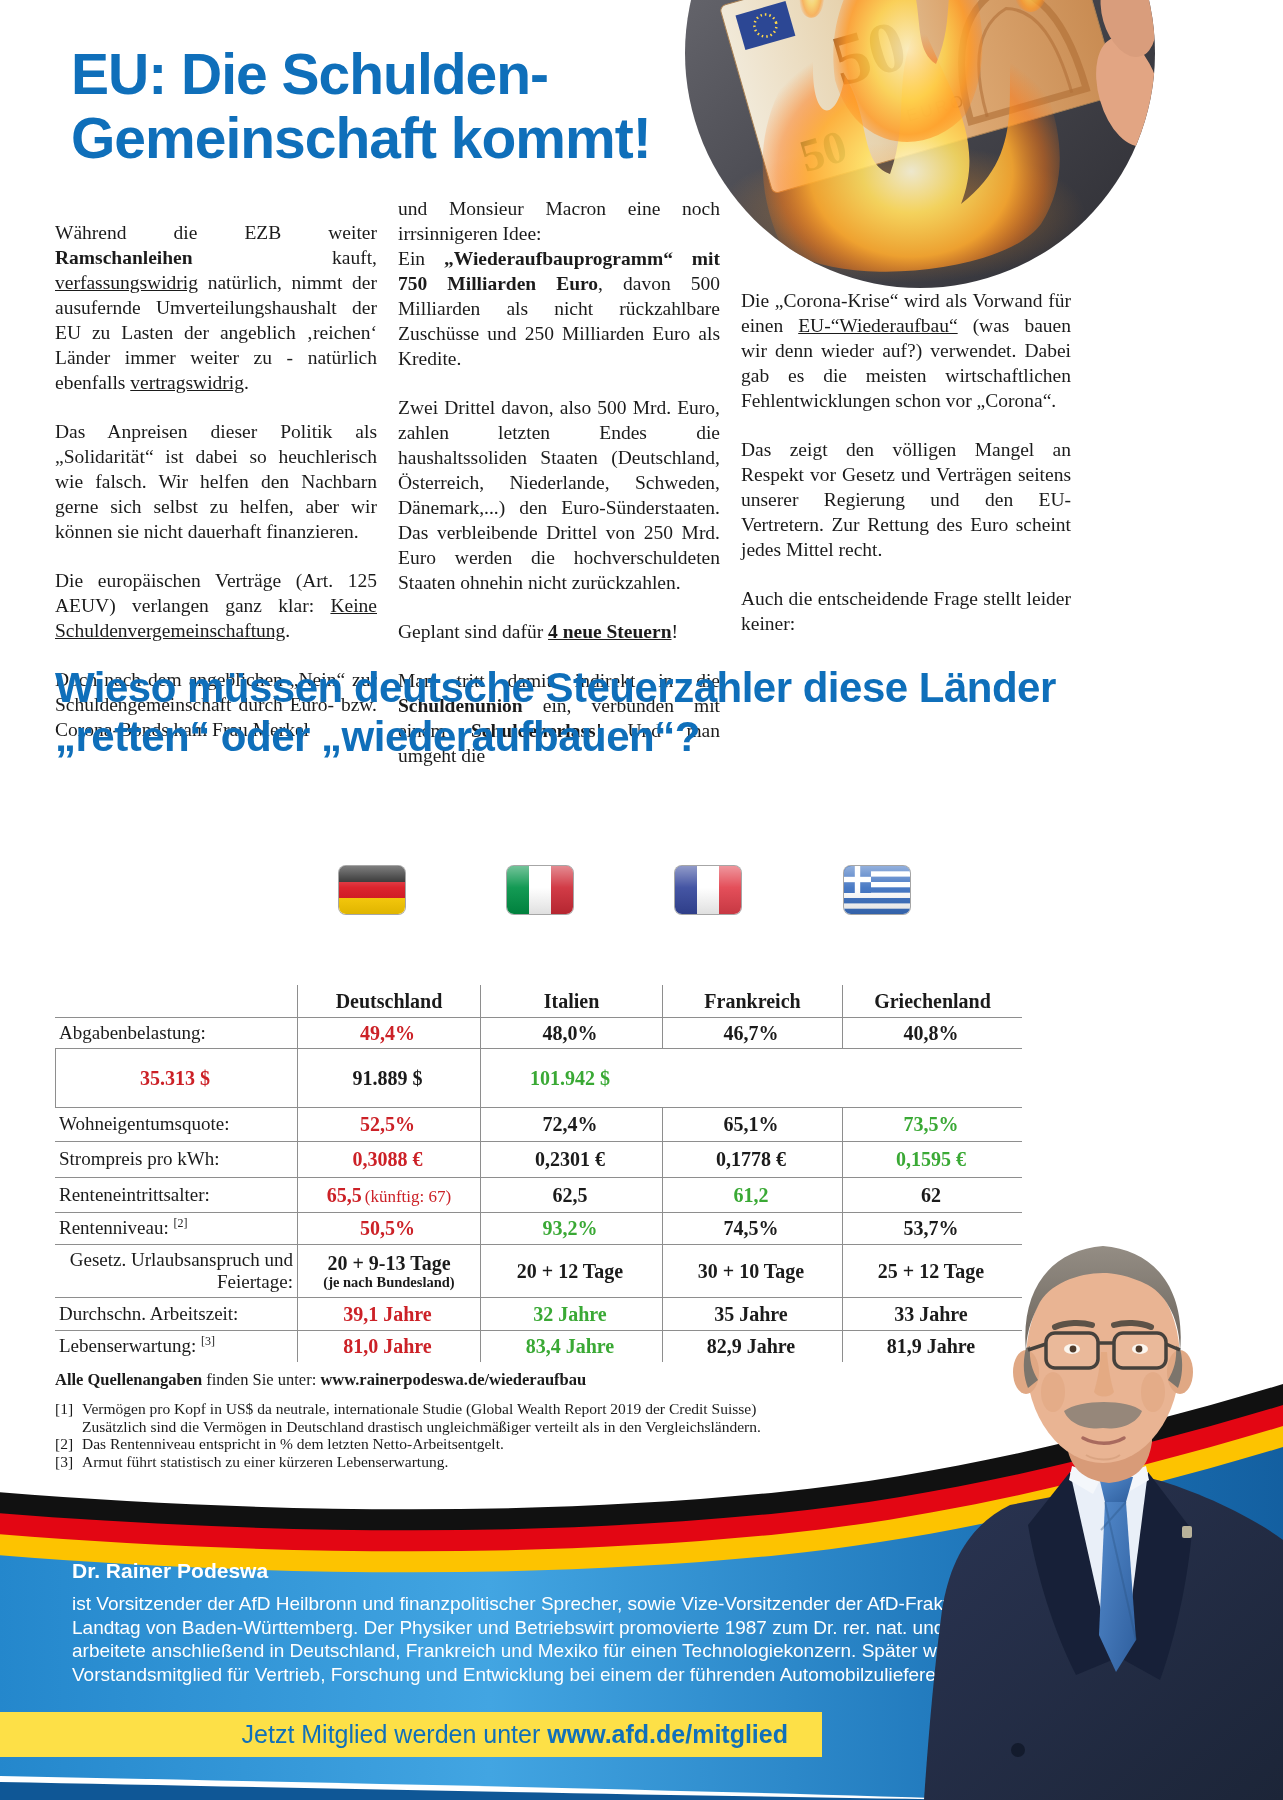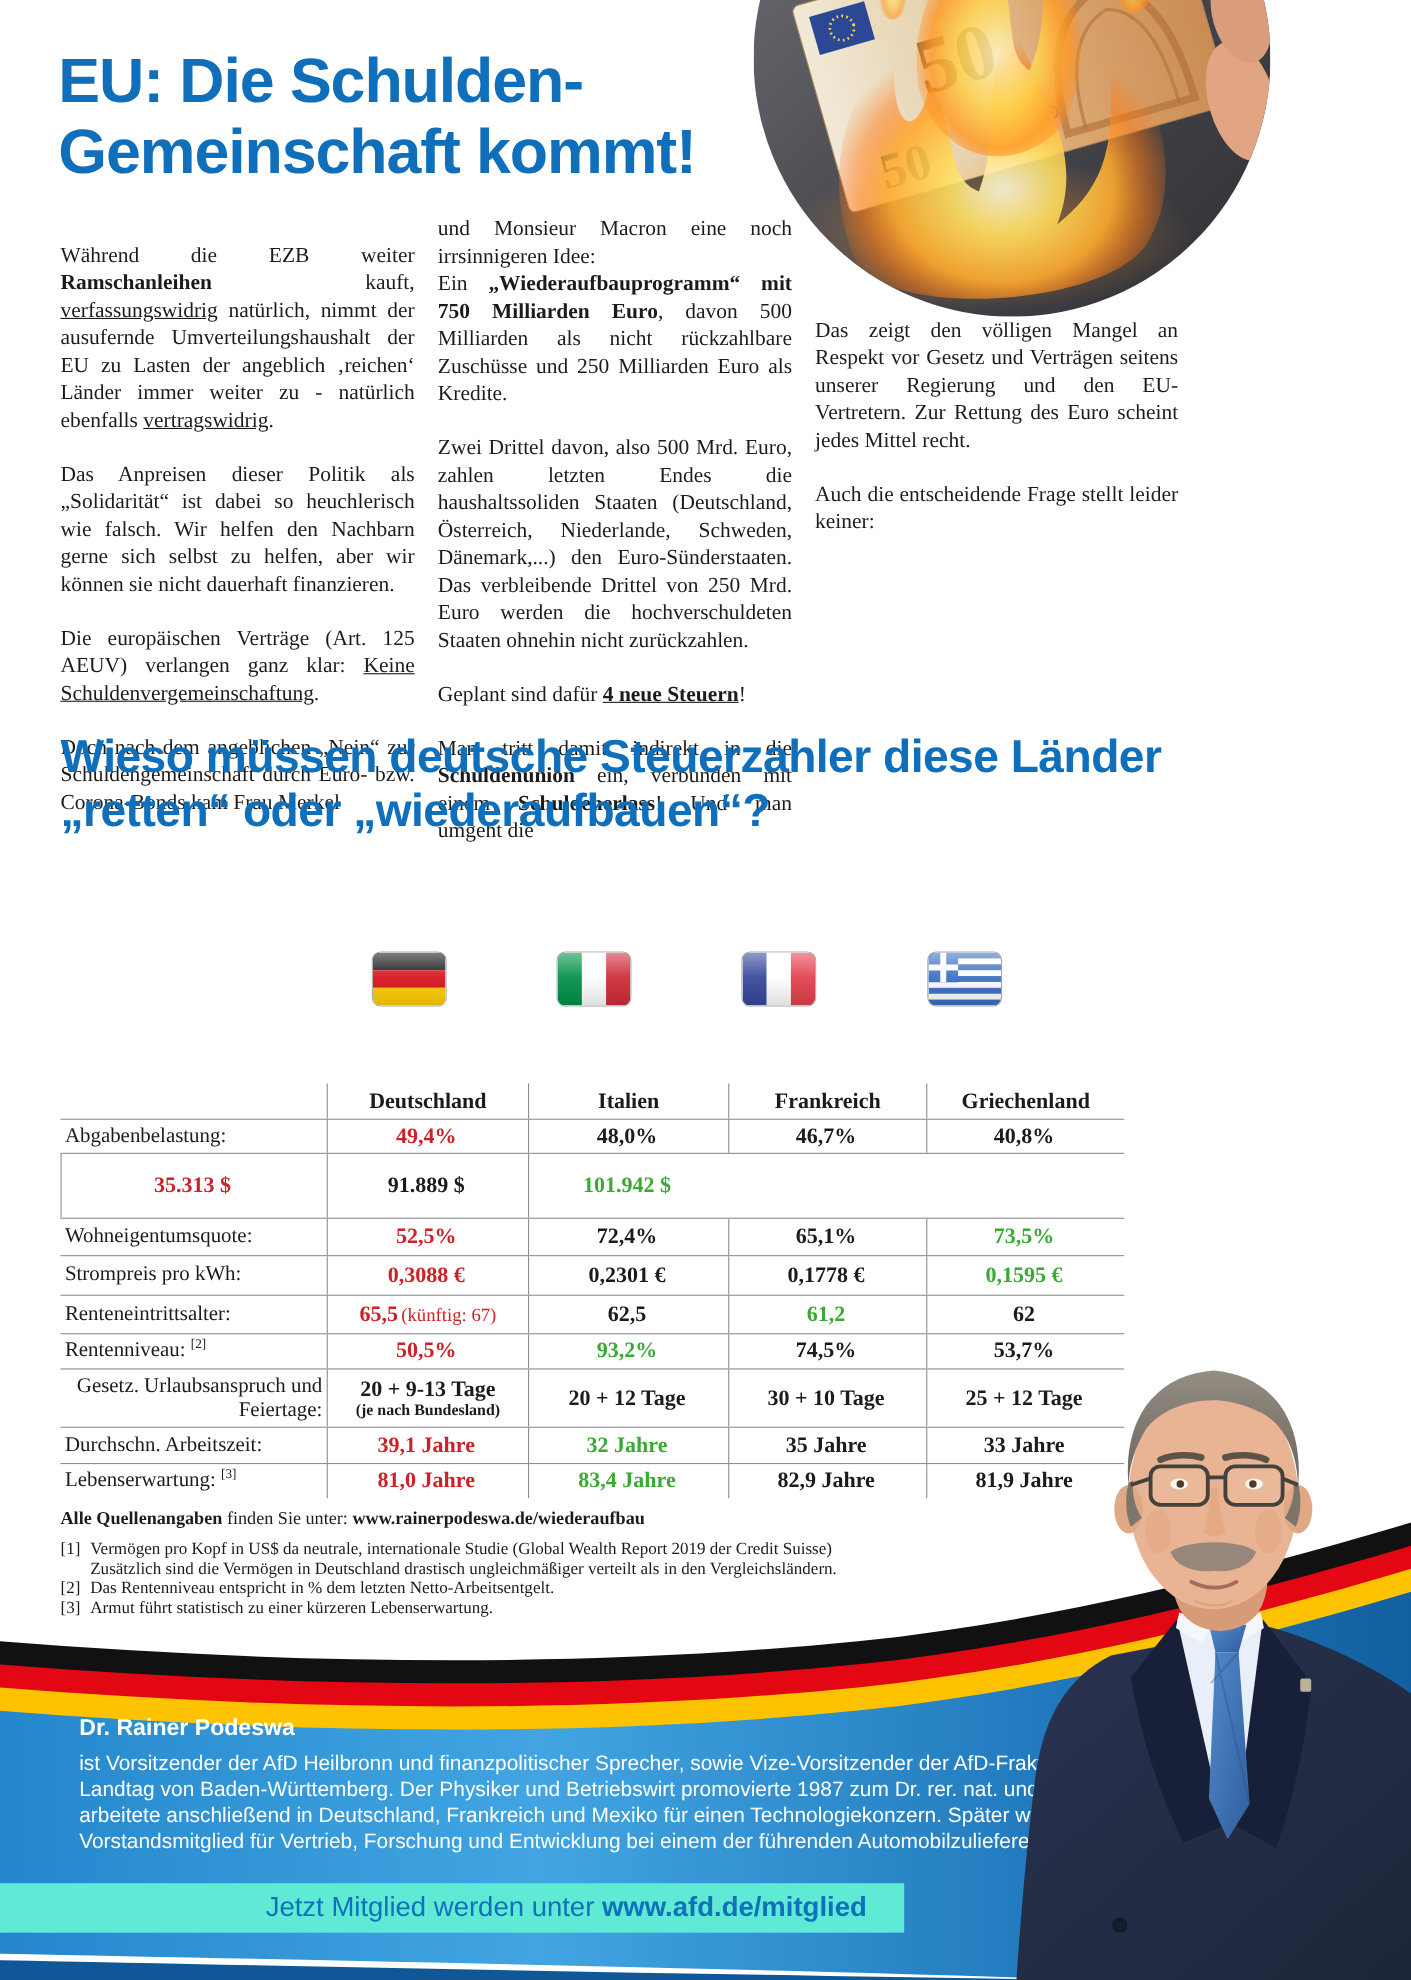--- a/index.html
+++ b/index.html
@@ -1,20 +1,20 @@
 <!DOCTYPE html>
 <html lang="de"><head>
 <meta charset="utf-8">
 <style>
   html,body{margin:0;padding:0;background:#fff;}
   .page{position:relative;width:1283px;height:1800px;background:#ffffff;overflow:hidden;
         font-family:"Liberation Serif",serif;color:#1b1b1b;}
 
   
-  .title{position:absolute;left:53px;top:42px;font-family:"Liberation Sans",sans-serif;
+  .title{position:absolute;left:71px;top:42px;font-family:"Liberation Sans",sans-serif;
          font-weight:700;font-size:57px;line-height:1.13;letter-spacing:-1px;color:#0f6fba;}
 
   
   .hero{position:absolute;left:685px;top:-182px;width:470px;height:470px;border-radius:50%;
         overflow:hidden;}
 
   
   .col{position:absolute;width:322px;font-size:19.5px;line-height:25px;text-align:justify;}
   .col1{left:55px;top:180px;margin-top:40px;}
   .col2{left:398px;top:196px;}
@@ -58,21 +58,21 @@
   .fn{display:flex;}
   .fn .m{width:27px;flex:0 0 27px;}
   .fn .cont{margin-left:27px;text-align:center;}
 
   
   .swoosh{position:absolute;left:0;top:1380px;width:1283px;height:420px;z-index:2;}
   .bio{position:absolute;left:72px;top:1543px;width:930px;z-index:4;color:#ffffff;
        font-family:"Liberation Sans",sans-serif;}
   .bio .name{font-weight:700;font-size:21px;margin-bottom:9px;margin-top:16px;}
   .bio .txt{font-size:19px;line-height:23.5px;font-weight:400;}
-  .cta{position:absolute;left:0;top:1712px;width:822px;height:45px;background:#5eead4;z-index:4;
+  .cta{position:absolute;left:0;top:1712px;width:822px;height:45px;background:#fde047;z-index:4;
        display:flex;align-items:center;justify-content:flex-end;padding-right:34px;box-sizing:border-box;
        font-family:"Liberation Sans",sans-serif;font-size:25px;color:#1070ba;}
   .portrait{position:absolute;left:850px;top:1230px;width:433px;height:570px;z-index:5;}
 </style>
 </head>
 <body>
 
 <div class="page">
 
   <div class="title">
@@ -146,20 +146,21 @@
       <p class="para"><span>Doch nach dem angeblichen „Nein“ zur Schuldengemeinschaft durch Euro- bzw. Corona-Bonds kam Frau Merkel</span></p>
     </div>
   <div class="col col2">
       <p class="para nogap"><span>und Monsieur Macron eine noch irrsinnigeren Idee:</span></p>
       <p class="para"><span>Ein </span><span class="rb">„Wiederaufbauprogramm“ mit 750 Milliarden Euro</span><span>, davon 500 Milliarden als nicht rückzahlbare Zuschüsse und 250 Milliarden Euro als Kredite.</span></p>
       <p class="para"><span>Zwei Drittel davon, also 500 Mrd. Euro, zahlen letzten Endes die haushaltssoliden Staaten (Deutschland, Österreich, Niederlande, Schweden, Dänemark,...) den Euro-Sünderstaaten. Das verbleibende Drittel von 250 Mrd. Euro werden die hochverschuldeten Staaten ohnehin nicht zurückzahlen.</span></p>
       <p class="para"><span>Geplant sind dafür </span><span class="rb ru">4 neue Steuern</span><span>!</span></p>
       <p class="para"><span>Man tritt damit indirekt in die </span><span class="rb">Schuldenunion</span><span> ein, verbunden mit einem </span><span class="rb">Schuldenerlass</span><span>! Und man umgeht die</span></p>
     </div>
   <div class="col col3">
+      <p class="para"><span>Die „Corona-Krise“ wird als Vorwand für einen </span><span class="ru">EU-“Wiederaufbau“</span><span> (was bauen wir denn wieder auf?) verwendet. Dabei gab es die meisten wirtschaftlichen Fehlentwicklungen schon vor „Corona“.</span></p>
       <p class="para"><span>Das zeigt den völligen Mangel an Respekt vor Gesetz und Verträgen seitens unserer Regierung und den EU-Vertretern. Zur Rettung des Euro scheint jedes Mittel recht.</span></p>
       <p class="para"><span>Auch die entscheidende Frage stellt leider keiner:</span></p>
     </div>
 
   <div class="heading2">
     <div>Wieso müssen deutsche Steuerzahler diese Länder</div>
     <div>„retten“ oder „wiederaufbauen“?</div>
   </div>
 
   <div class="flag flag-de">

